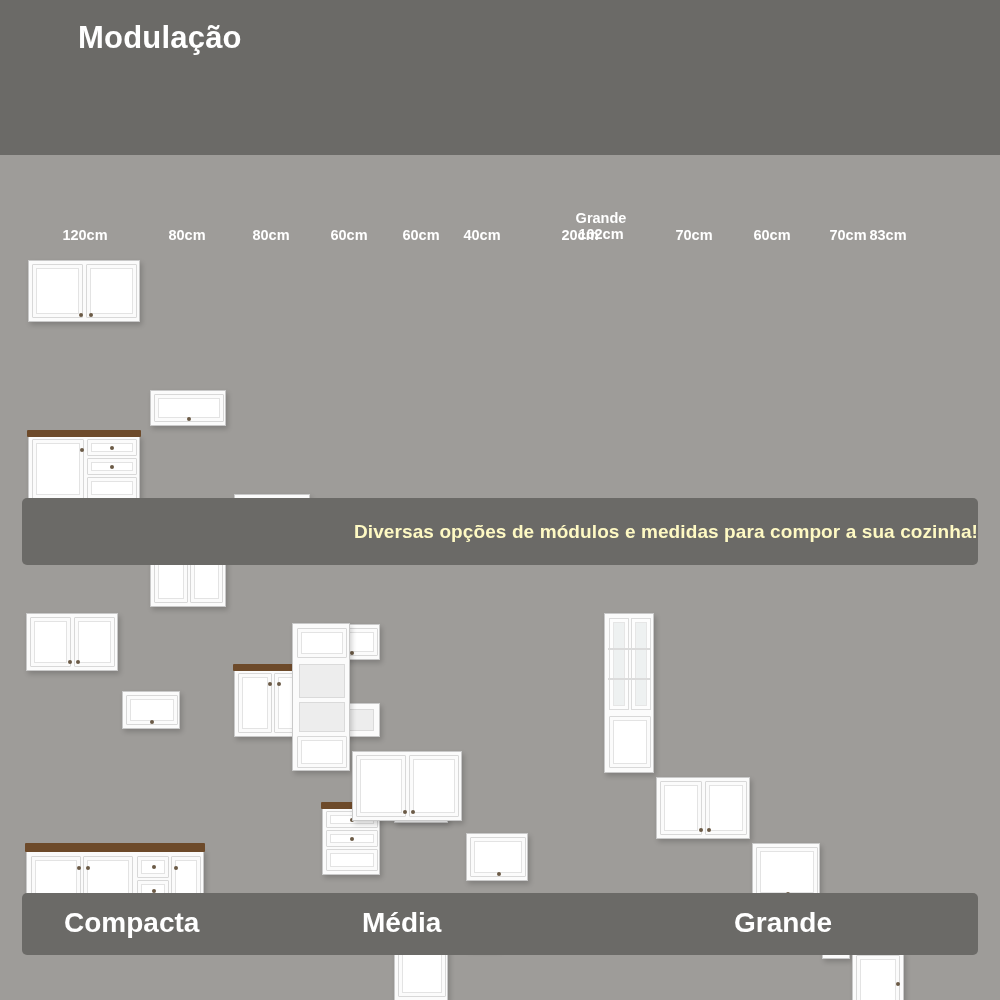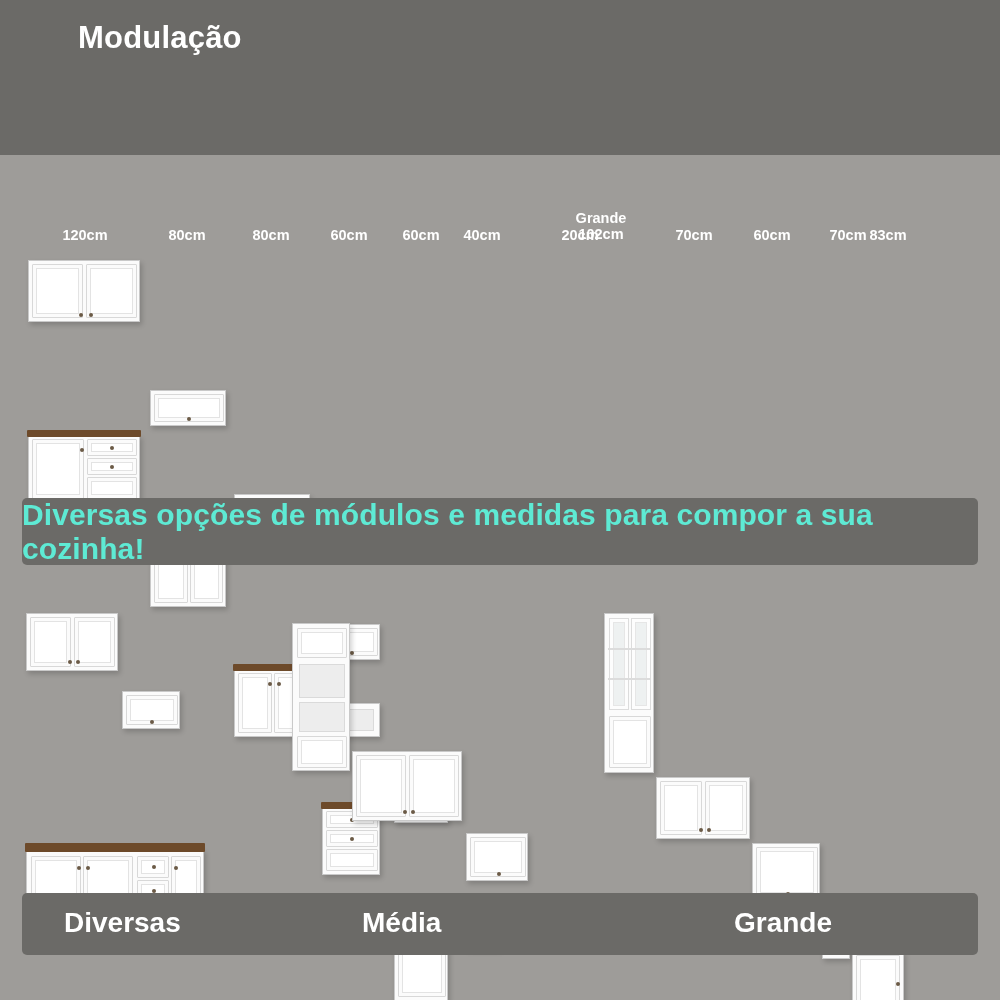--- a/index.html
+++ b/index.html
@@ -78,23 +78,23 @@
   .open {
     position:absolute; background:#ededed; border:1px solid #dadada;
   }
 
   
   .banner {
     position:absolute; left:22px; top:498px;
     width:956px; height:67px;
     background:#6b6a67;
     border-radius:5px;
-    color:#5eead4;
-    display:flex; align-items:center; justify-content:flex-start;
-    font-size:30px; font-weight:bold;
+    color:#fef9c3;
+    display:flex; align-items:center; justify-content:flex-end;
+    font-size:19px; font-weight:bold;
     letter-spacing:0.1px;
   }
 
   
   .kitchens { position:absolute; left:0; top:575px; width:1000px; height:310px; }
   .kit { position:absolute; }
 
   
   .footer {
     position:absolute; left:22px; top:893px;
@@ -315,16 +315,16 @@
     </div>
     <div class="cab" style="left:254px; top:24px; width:52px; height:66px;">
       <div class="panel" style="left:3px; top:3px; width:44px; height:58px;"></div>
       <div class="knob" style="left:43px; top:30px;"></div>
     </div>
 
   </div>
 </div>
 
 <div class="footer">
-  <div class="lbl f1">Diversas</div>
+  <div class="lbl f1">Compacta</div>
   <div class="lbl f2">Média</div>
   <div class="lbl f3">Grande</div>
 </div>
 
 </body></html>

